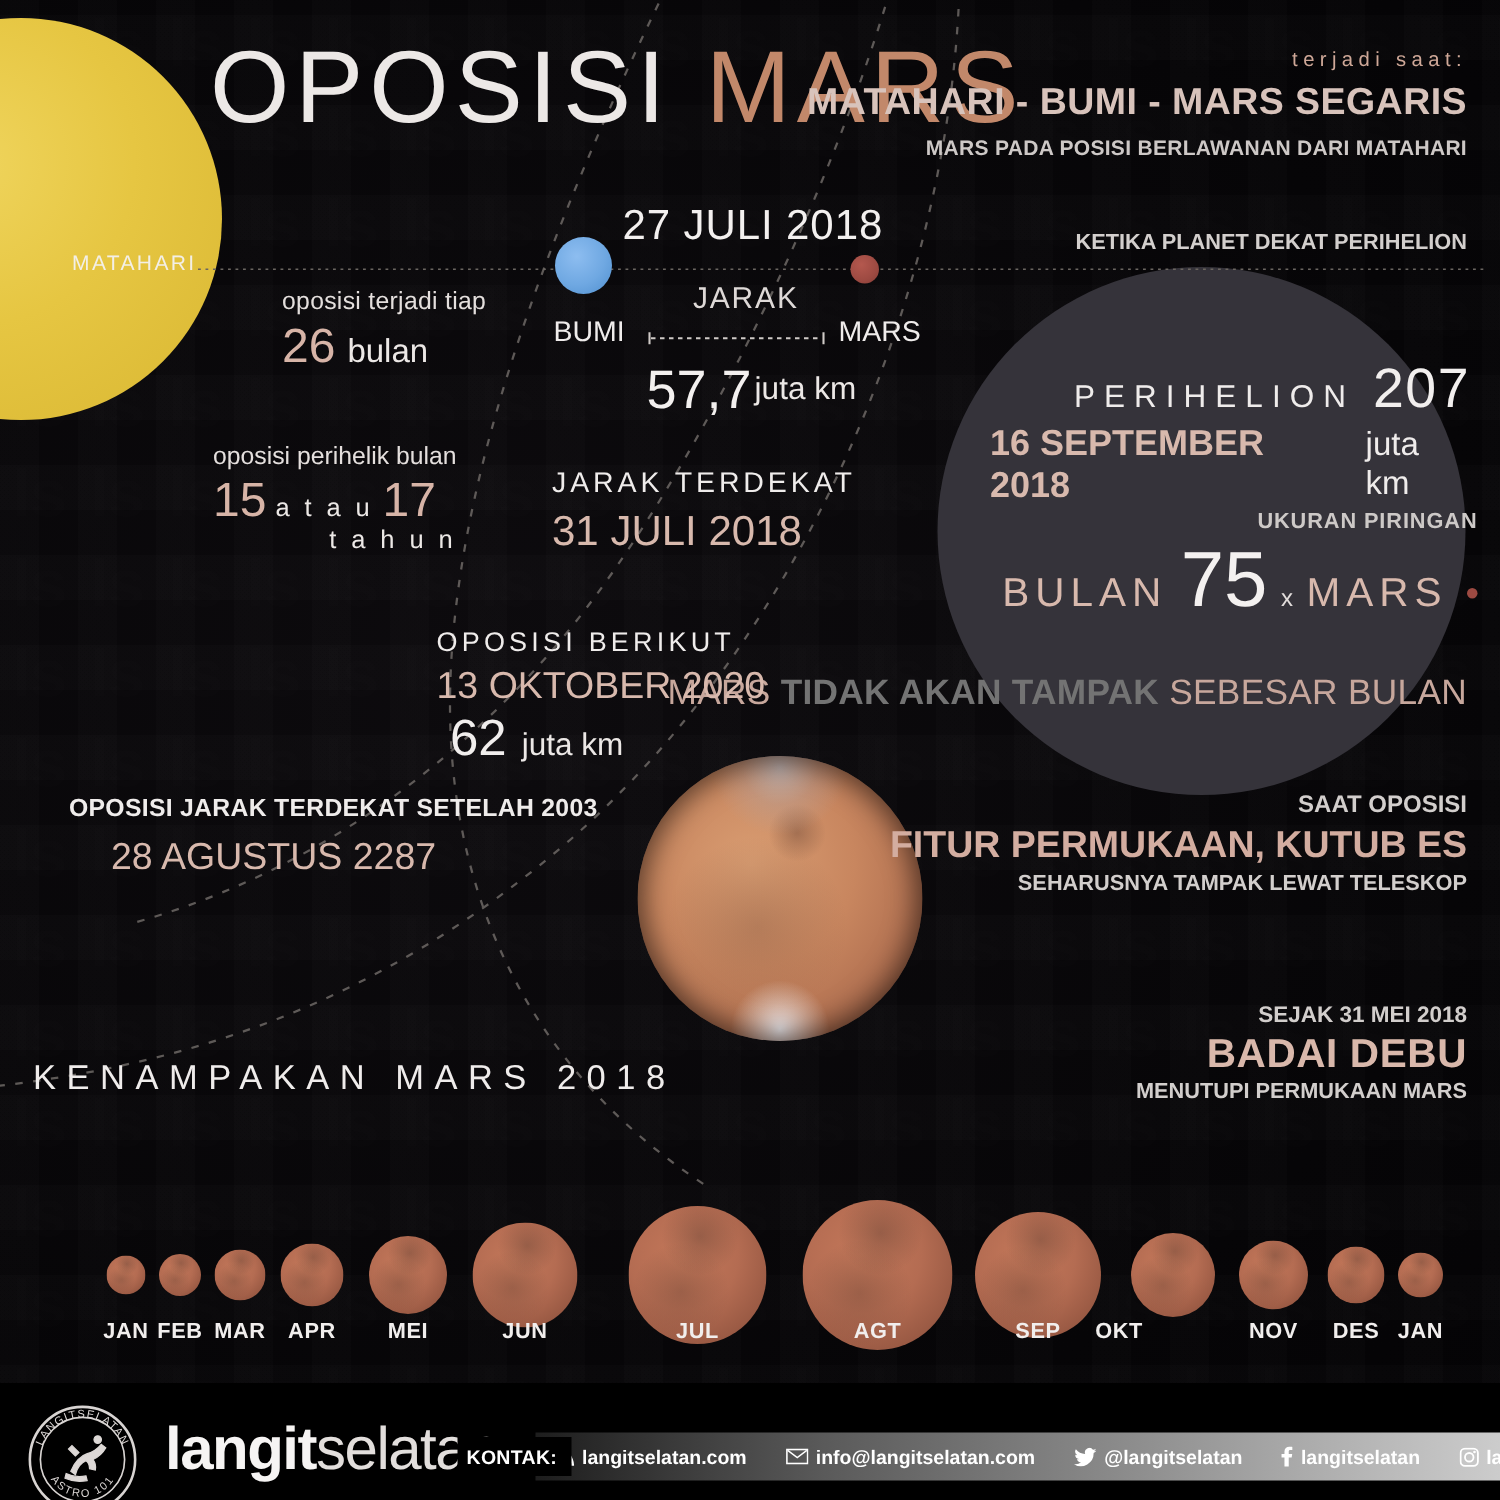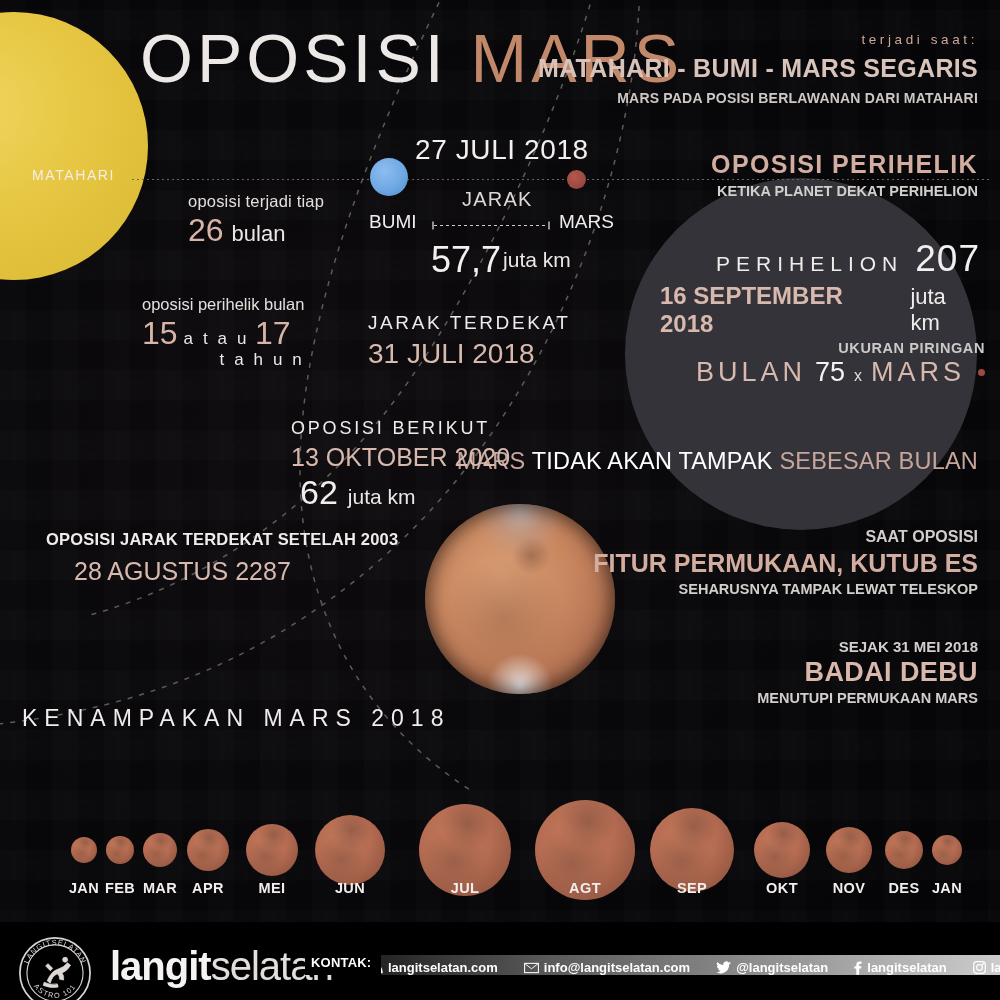--- a/index.html
+++ b/index.html
@@ -29,21 +29,21 @@
   .layer { position:absolute; z-index:5; }
 
   
   #sun{
     position:absolute; left:-120px; top:12px; width:268px; height:268px;
     border-radius:50%;
     background:radial-gradient(circle at 38% 36%, #efd45c 0%, #e6c642 45%, #d9b732 100%);
     z-index:3;
   }
   #sun-label{
-    position:absolute; left:32px; top:167px; z-index:6;
+    position:absolute; left:48px; top:167px; z-index:6;
     font-size:14px; letter-spacing:1.6px; color:#f3efe6;
   }
 
   
   .dotline{
     position:absolute; height:1px; z-index:4;
     background-image:linear-gradient(to right, #6a6560 0 2px, transparent 2px 5px);
     background-size:5px 1px; background-repeat:repeat-x;
   }
 
@@ -94,30 +94,30 @@
   #perihelion .num{ font-size:37px; font-weight:300; color:#f2efee; letter-spacing:1px; }
   #perihelion .row2{ display:flex; align-items:baseline; justify-content:flex-end; gap:12px; margin-top:2px;}
   #perihelion .date{ font-size:24px; font-weight:700; color:#d8b9ad; }
   #perihelion .unit{ font-size:22px; font-weight:300; color:#efeceb; }
 
   
   #ukuran{ position:absolute; left:660px; top:340px; width:325px; text-align:right; z-index:7; }
   #ukuran .cap{ font-size:14.5px; font-weight:700; letter-spacing:.6px; color:#cdc9c7; }
   #ukuran .line{ display:flex; align-items:baseline; justify-content:flex-end; gap:9px; margin-top:1px;}
   #ukuran .b{ font-size:27px; letter-spacing:4px; color:#d8b9ad; font-weight:400;}
-  #ukuran .n{ font-size:27px; font-weight:300; color:#f4f1f0; }
+  #ukuran .n{ font-size:52px; font-weight:300; color:#f4f1f0; }
   #ukuran .x{ font-size:16px; color:#e3dedc; }
   #ukuran .m{ font-size:27px; letter-spacing:4px; color:#d8b9ad; font-weight:400;}
   #ukuran .dot{ display:inline-block; width:7px; height:7px; border-radius:50%;
                 background:#9d4a42; margin-left:4px; position:relative; top:-5px;}
 
   
   #notbig{ position:absolute; right:22px; top:448px; z-index:7; font-size:23.5px; letter-spacing:.2px; }
   #notbig .soft{ color:#c7a79c; font-weight:400; }
-  #notbig .hard{ color:#ffffff; font-weight:400; }
+  #notbig .hard{ color:#737373; font-weight:700; }
 
   
   #juli{ position:absolute; left:415px; top:134px; z-index:7; font-size:28px; font-weight:400; color:#f3f0ef; letter-spacing:.6px;}
   #jarak-cap{ position:absolute; left:462px; top:188px; z-index:7; font-size:20px; color:#ded9d7; letter-spacing:1.2px;}
   #bumi-lab{ position:absolute; left:369px; top:211px; z-index:7; font-size:19px; color:#efeceb; }
   #mars-lab{ position:absolute; left:559px; top:211px; z-index:7; font-size:19px; color:#efeceb; }
   #arrow{
     position:absolute; left:432px; top:221px; width:118px; height:9px; z-index:7;
   }
   #jarak-val{ position:absolute; left:431px; top:239px; z-index:7; display:flex; align-items:center; }
@@ -152,21 +152,21 @@
   #setelah{ position:absolute; left:46px; top:530px; z-index:7; }
   #setelah .c{ font-size:16.5px; font-weight:700; letter-spacing:.2px; color:#efeceb; }
   #setelah .d{ font-size:25px; font-weight:400; color:#d8b9ad; margin-top:8px; padding-left:28px; }
 
   
   #fitur{ position:absolute; right:22px; top:528px; text-align:right; z-index:7; }
   #fitur .c{ font-size:16px; font-weight:700; color:#d2cecc; }
   #fitur .b{ font-size:25px; font-weight:700; color:#d3ada0; margin-top:3px; }
   #fitur .s{ font-size:14.5px; font-weight:700; color:#d2cecc; margin-top:3px; }
 
-  #badai{ position:absolute; right:22px; top:638px; text-align:right; z-index:7; }
+  #badai{ position:absolute; right:22px; top:668px; text-align:right; z-index:7; }
   #badai .c{ font-size:15px; font-weight:700; color:#d2cecc; }
   #badai .b{ font-size:27px; font-weight:700; color:#d9b8ab; margin-top:2px; letter-spacing:.4px;}
   #badai .s{ font-size:14.5px; font-weight:700; color:#d2cecc; margin-top:2px; }
 
   
   #mars-photo{
     position:absolute; left:425px; top:504px; width:190px; height:190px;
     border-radius:50%; z-index:4;
     background:
       radial-gradient(circle at 50% 96%, rgba(240,240,245,.92) 0%, rgba(240,238,240,.4) 9%, rgba(0,0,0,0) 16%),
@@ -201,22 +201,22 @@
 
   
   #footer{ position:absolute; left:0; bottom:0; width:1000px; height:78px; z-index:8; background:#000; }
   #logo-seal{ position:absolute; left:16px; top:12px; width:78px; height:78px; }
   #brand{
     position:absolute; left:110px; top:22px; font-size:40px; letter-spacing:-1px;
   }
   #brand .b1{ color:#f6f4f3; font-weight:700; }
   #brand .b2{ color:#e2dedc; font-weight:300; }
   #contact-bar{
-    position:absolute; left:357px; top:33px; height:20px; width:643px;
-    display:flex; align-items:flex-end; gap:0;
+    position:absolute; left:357px; top:33px; height:32px; width:643px;
+    display:flex; align-items:center; gap:0;
     background:linear-gradient(to right, #1d1d1d 0%, #5a5a5a 30%, #8d8d8d 62%, #b9b9b9 88%, #cccccc 100%);
   }
   #contact-bar .kontak{
     font-size:13px; font-weight:700; color:#ffffff; padding:0 10px 0 6px; letter-spacing:.2px;
     position:absolute; left:-52px; background:#000; height:26px; display:flex; align-items:center;
   }
   .citem{ display:flex; align-items:center; gap:5px; padding:0 13px; font-size:13px; font-weight:700; color:#fff; white-space:nowrap;}
   .citem svg{ display:block; }
 </style>
 </head>
@@ -255,21 +255,20 @@
 
 <div id="rhead">
   <div class="k">terjadi saat:</div>
   <div class="big">MATAHARI - BUMI - MARS SEGARIS</div>
   <div class="sub">MARS  PADA POSISI BERLAWANAN DARI MATAHARI</div>
 </div>
 
 <div id="grey-disc"></div>
 
 <div id="perihelik">
-  <div class="t">OPOSISI PERIHELIK</div>
   <div class="s">KETIKA PLANET DEKAT PERIHELION</div>
 </div>
 
 <div id="perihelion">
   <div class="row1">
     <span class="ph">PERIHELION</span>
     <span class="num">207</span>
   </div>
   <div class="row2">
     <span class="date">16 SEPTEMBER 2018</span>
@@ -372,21 +371,21 @@
     <div class="mlabel" style="left: 242px; top: 128px; width: 60px;">MEI</div>
     <div class="mplanet" style="width: 70px; height: 70px; left: 315px; top: 63px;"></div>
     <div class="mlabel" style="left: 320px; top: 128px; width: 60px;">JUN</div>
     <div class="mplanet" style="width: 92px; height: 92px; left: 419px; top: 52px;"></div>
     <div class="mlabel" style="left: 435px; top: 128px; width: 60px;">JUL</div>
     <div class="mplanet" style="width: 100px; height: 100px; left: 535px; top: 48px;"></div>
     <div class="mlabel" style="left: 555px; top: 128px; width: 60px;">AGT</div>
     <div class="mplanet" style="width: 84px; height: 84px; left: 650px; top: 56px;"></div>
     <div class="mlabel" style="left: 662px; top: 128px; width: 60px;">SEP</div>
     <div class="mplanet" style="width: 56px; height: 56px; left: 754px; top: 70px;"></div>
-    <div class="mlabel" style="left: 752px; top: 128px; width: 60px;">OKT</div>
+    <div class="mlabel" style="left: 716px; top: 128px; width: 60px;">OKT</div>
     <div class="mplanet" style="width: 46px; height: 46px; left: 826px; top: 75px;"></div>
     <div class="mlabel" style="left: 819px; top: 128px; width: 60px;">NOV</div>
     <div class="mplanet" style="width: 38px; height: 38px; left: 885px; top: 79px;"></div>
     <div class="mlabel" style="left: 874px; top: 128px; width: 60px;">DES</div>
     <div class="mplanet" style="width: 30px; height: 30px; left: 932px; top: 83px;"></div>
     <div class="mlabel" style="left: 917px; top: 128px; width: 60px;">JAN</div>
   </div>
 
 <div id="footer">
   <svg id="logo-seal" viewBox="0 0 100 100">

